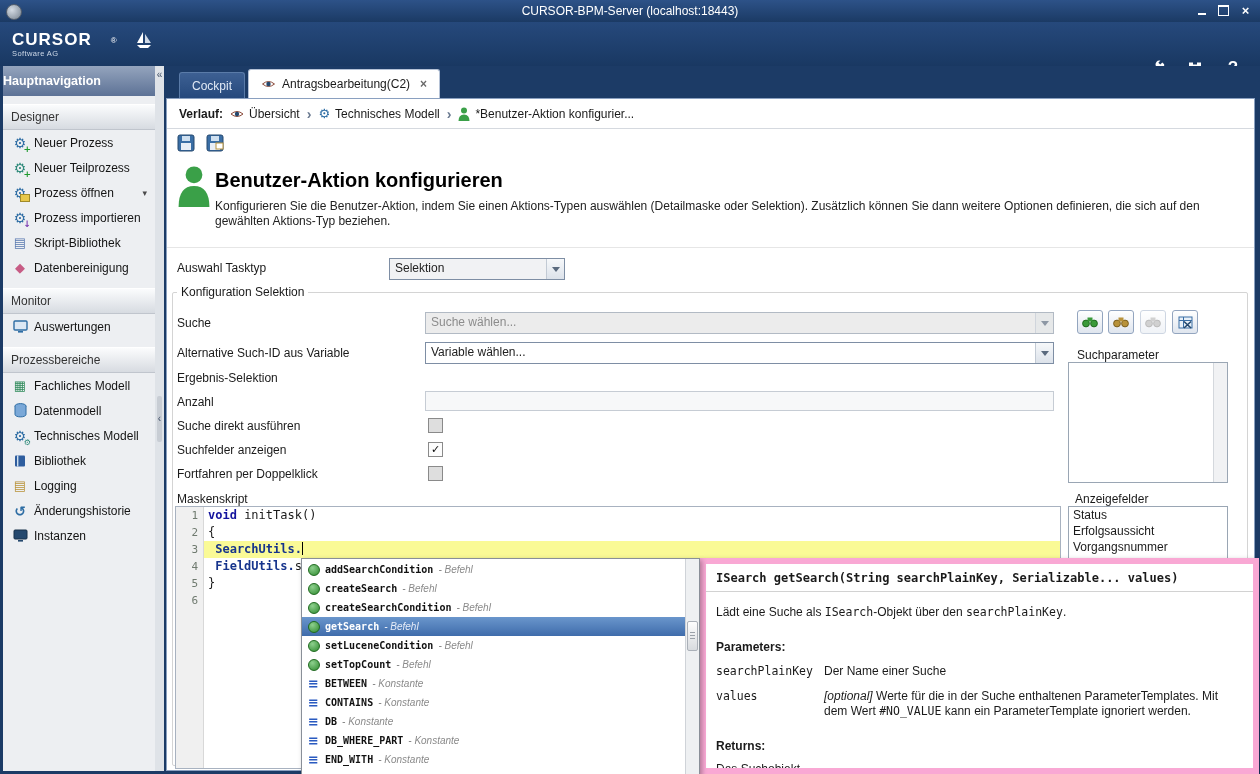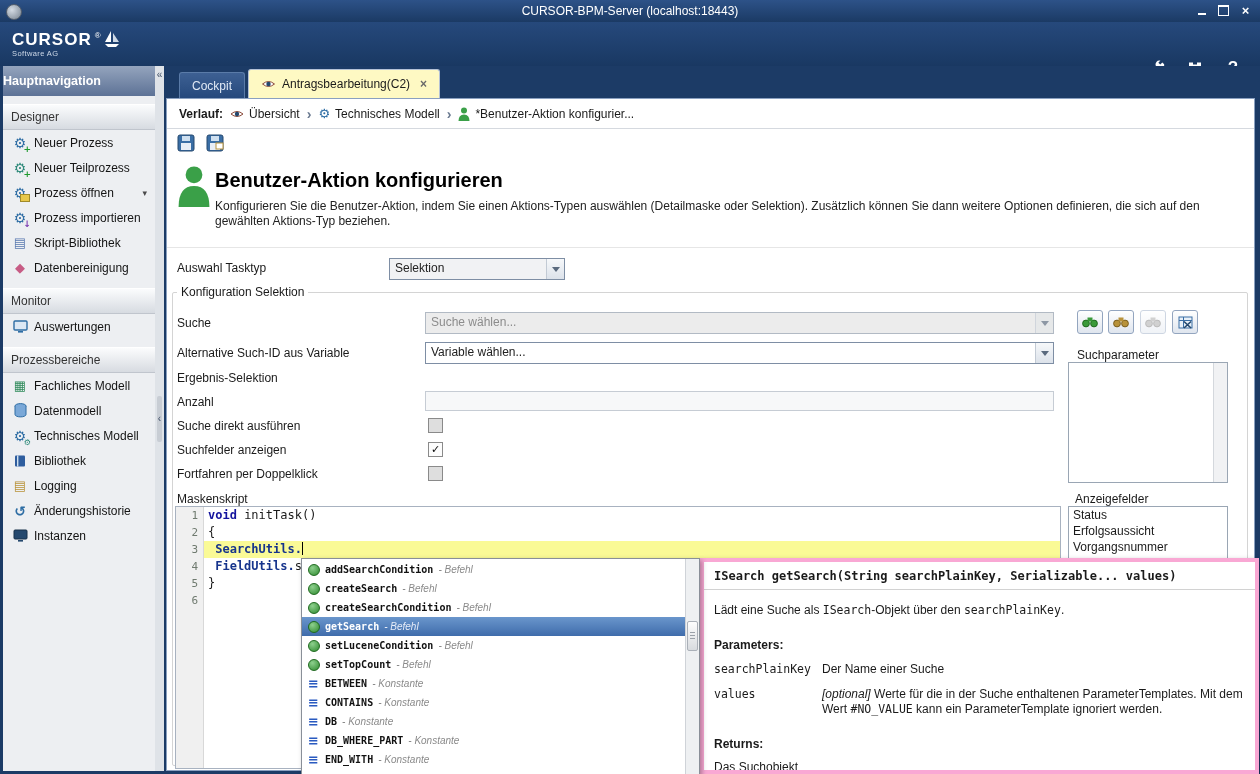--- a/index.html
+++ b/index.html
@@ -12,21 +12,21 @@
   .tb-title{position:absolute;left:0;right:0;top:4px;text-align:center;color:#fff;font-size:12px}
   .win-buttons{position:absolute;right:5px;top:3px;display:flex;gap:3px}
   .win-btn{width:19px;height:15px;display:flex;align-items:center;justify-content:center;color:#fff}
   .min-shape{width:8px;height:2px;background:#fff;margin-top:7px}
   .max-shape{width:9px;height:8px;border:1px solid #fff;border-top-width:2px}
   .close-glyph{font-size:13px;font-weight:bold;line-height:1}
 
   
   .app-header{position:absolute;left:0;top:22px;width:100%;height:44px;background:linear-gradient(#26497c,#193862)}
   .logo{position:absolute;left:12px;top:8px;color:#fff}
-  .logo-row{display:flex;align-items:flex-start;gap:3px}
+  .logo-row{display:flex;align-items:center;gap:19px}
   .logo-name{font-size:17px;font-weight:bold;letter-spacing:1px}
   .logo-reg{font-size:8px;margin-top:1px}
   .logo-sub{font-size:7.5px;color:#cdd8e8;margin-top:-1px;letter-spacing:.4px}
   .header-icons{position:absolute;right:16px;top:36px;display:flex;gap:16px;align-items:center}
   .hicon{width:22px;height:20px;display:flex;align-items:center;justify-content:center;cursor:pointer}
   .help-glyph{color:#fff;font-size:17px;font-weight:bold}
 
   
   .sidebar{position:absolute;left:3px;top:66px;width:152px;height:705px;background:#edeff2;overflow:hidden}
   .sidebar-header{height:30px;line-height:30px;color:#fff;font-weight:bold;font-size:12.5px;background:linear-gradient(#94a4bd,#5d7296)}
@@ -46,21 +46,21 @@
   
   .splitter{position:absolute;left:155px;top:66px;width:9px;height:705px;background:#dfe3e8}
   .split-arrow{position:absolute;left:0;width:9px;text-align:center;color:#3f4f66;font-size:10px;line-height:12px;cursor:pointer}
   .split-handle{position:absolute;left:2px;top:330px;width:5px;height:46px;background:#c8cdd4;border-radius:2px}
 
   
   .main{position:absolute;left:164px;top:66px;right:3px;bottom:3px;background:#1c3b66}
   .tabs{position:absolute;left:0;top:0;right:0;height:32px;display:flex;align-items:flex-end;padding-left:15px}
   .tab{display:flex;align-items:center;gap:6px;padding:0 12px;font-size:12px;border-radius:3px 3px 0 0;cursor:pointer}
   .tab.inactive{height:25px;background:linear-gradient(#3d6093,#26497c);color:#e0e9f5;border:1px solid #5a7ba8;border-bottom:none;margin-right:3px}
-  .tab.active{height:28px;background:#fef9c3;color:#1a1a1a;border:1px solid #b5c2d6;border-bottom:none}
+  .tab.active{height:28px;background:#ffffff;color:#1a1a1a;border:1px solid #b5c2d6;border-bottom:none}
   .tab-close{color:#6a6a6a;font-size:12px;font-weight:bold;margin-left:4px}
 
   
   .panel{position:absolute;left:2px;top:32px;right:2px;bottom:0;background:#fff;border:1px solid #8aa0c0}
   .breadcrumb{position:absolute;left:0;top:0;right:0;height:29px;border-bottom:1px solid #d5d9df;display:flex;align-items:center;padding-left:12px;gap:7px}
   .bc-prefix{font-weight:bold;color:#1a1a1a}
   .bc-item{display:flex;align-items:center;gap:5px;cursor:pointer}
   .bc-sep{color:#6a7a90;font-weight:bold;font-size:14px}
   .gear-glyph{font-family:"DejaVu Sans",sans-serif;color:#2e6da4;font-size:13px;line-height:1}
 
@@ -119,21 +119,21 @@
   .ac-name{font-family:"DejaVu Sans Mono",monospace;font-size:10px;font-weight:bold;color:#111;white-space:nowrap}
   .ac-suffix{font-style:italic;font-size:10px;color:#8a8a8a;margin-left:5px;white-space:nowrap}
   .ac-item.selected{background:linear-gradient(#6a96cc,#3f6cab)}
   .ac-item.selected .ac-name{color:#fff}
   .ac-item.selected .ac-suffix{color:#e6ecf8}
   .ac-scroll{position:absolute;top:0;right:0;bottom:0;width:13px;background:#eef0f2;border-left:1px solid #cfd3d8}
   .ac-thumb{position:absolute;left:1px;right:1px;top:62px;height:28px;background:linear-gradient(#fdfdfd,#d8dbdf);border:1px solid #aab0b8;border-radius:2px}
   .ac-thumb::after{content:"";position:absolute;left:2px;right:2px;top:10px;height:7px;background:repeating-linear-gradient(#9aa0a8 0 1px,transparent 1px 3px)}
 
   
-  .docpopup{position:absolute;left:700px;top:558px;width:559px;height:216px;background:#fff;border:4px solid #f9a8d4;box-shadow:2px 2px 5px rgba(0,0,0,.3);z-index:29;padding:7px 10px;box-sizing:border-box;overflow:hidden;font-size:12px;color:#1a1a1a}
+  .docpopup{position:absolute;left:700px;top:558px;width:559px;height:216px;background:#fff;border:6px solid #f9a8d4;box-shadow:2px 2px 5px rgba(0,0,0,.3);z-index:29;padding:7px 10px;box-sizing:border-box;overflow:hidden;font-size:12px;color:#1a1a1a}
   .doc-sig{font-family:"DejaVu Sans Mono",monospace;font-weight:bold;font-size:12px;white-space:nowrap}
   .doc-hr{border:none;border-top:1px solid #d2d2d2;margin:6px -10px 0 -10px}
   .doc-desc{margin-top:13px;line-height:15px}
   .mono{font-family:"DejaVu Sans Mono",monospace;font-size:11.5px}
   .doc-h{font-weight:bold;margin-top:20px}
   .doc-row{display:flex;margin-top:10px;line-height:15px}
   .doc-pname{width:108px;flex:none;font-family:"DejaVu Sans Mono",monospace;font-size:11.5px}
   .doc-pdesc{flex:1}
   .em{font-style:italic}
   .doc-returns-val{margin-top:9px}

